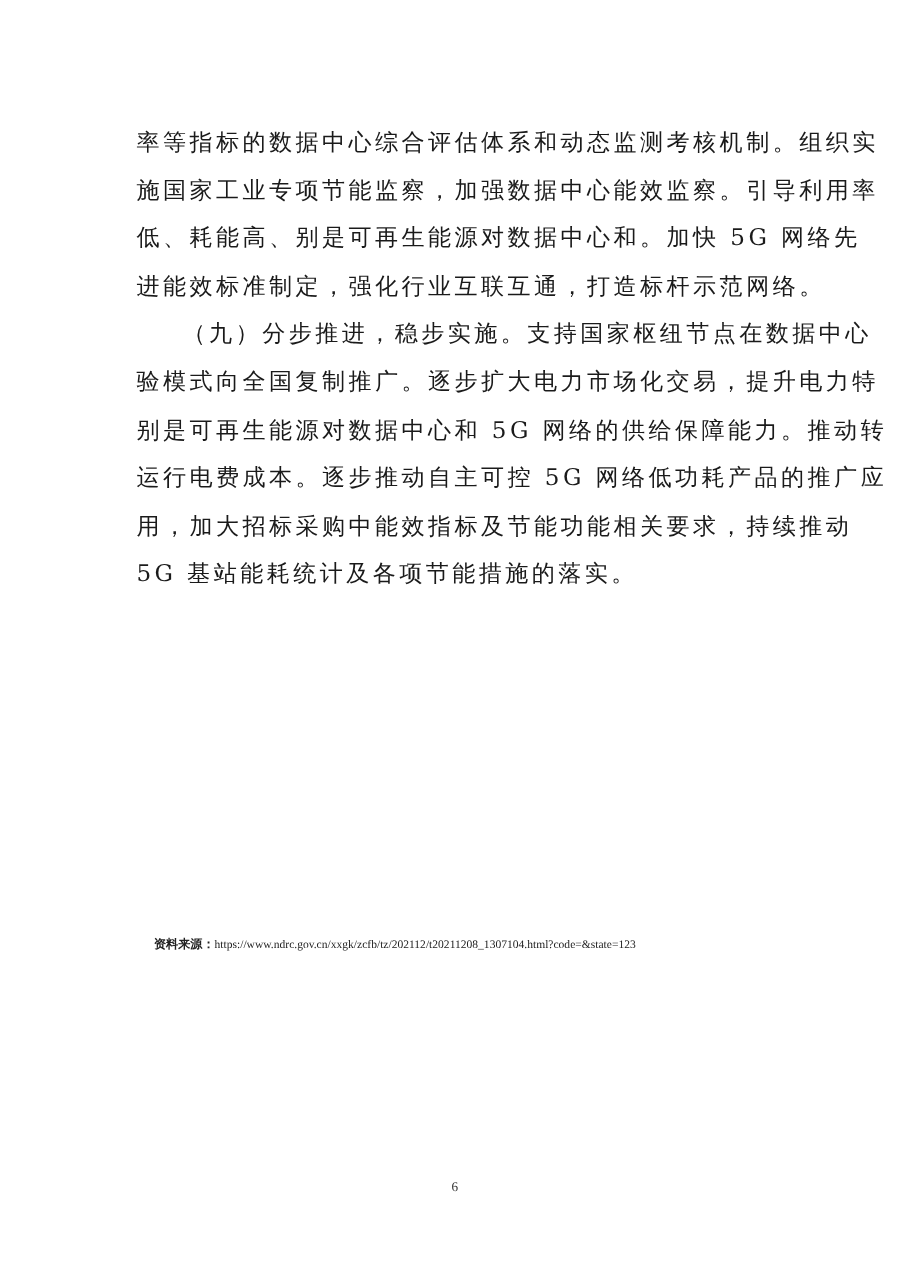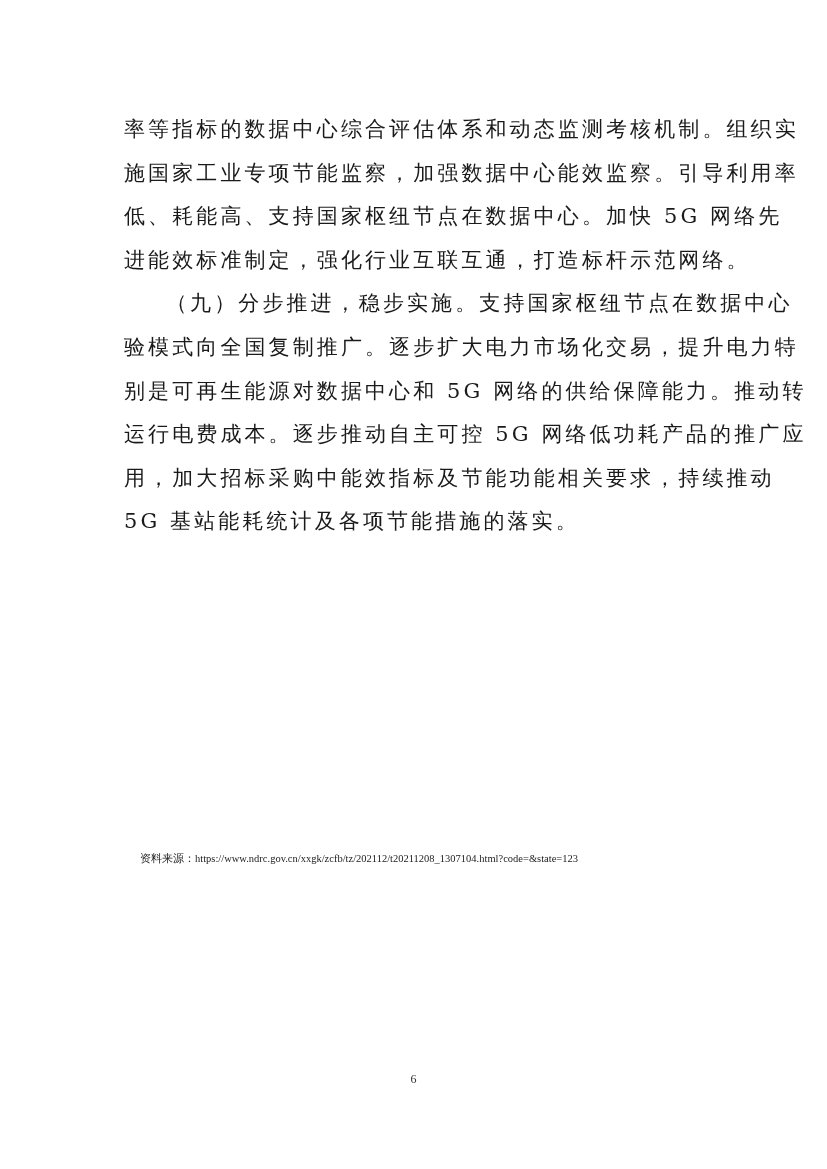--- a/index.html
+++ b/index.html
@@ -7,33 +7,33 @@
          font-family:"DejaVu Serif","Liberation Serif",serif; color:#1a1a1a; }
   .page { position:absolute; left:0; top:0; width:827px; height:956px; }
   .body-text { position:absolute; left:124px; top:108px; width:580px; }
   .line { height:43.6px; line-height:43.6px; font-size:21px; letter-spacing:3.1px;
           white-space:nowrap; text-align:justify; text-align-last:justify; }
   .line.last { text-align-last:left; }
   .line.indent { padding-left:42px; }
   .bold { font-weight:normal; }
   .source { position:absolute; left:140px; top:851px; font-size:10.5px; white-space:nowrap;
             font-family:"Liberation Serif","DejaVu Serif",serif; color:#222; }
-  .source .label { font-family:"DejaVu Sans","Liberation Sans",sans-serif; font-weight:normal; font-size:11px; }
+  .source .label { font-family:"DejaVu Sans","Liberation Sans",sans-serif; font-weight:bold; font-size:11px; }
   .page-number { position:absolute; left:0; width:827px; top:1072px; text-align:center;
                  font-size:12px; font-family:"Liberation Serif","DejaVu Serif",serif; color:#333; }
 </style>
 </head>
 <body>
 
 <div class="page">
   <div class="body-text">
     <div>
       <div class="line">率等指标的数据中心综合评估体系和动态监测考核机制。组织实</div>
       <div class="line">施国家工业专项节能监察，加强数据中心能效监察。引导利用率</div>
-      <div class="line">低、耗能高、支持国家枢纽节点在数据中心。加快 5G 网络先</div>
+      <div class="line">低、耗能高、别是可再生能源对数据中心和。加快 5G 网络先</div>
       <div class="line last">进能效标准制定，强化行业互联互通，打造标杆示范网络。</div>
     </div>
     <div>
       <div class="line indent"><span class="bold">（九）分步推进，稳步实施。</span><span>支持国家枢纽节点在数据中心</span></div>
       <div class="line">验模式向全国复制推广。逐步扩大电力市场化交易，提升电力特</div>
       <div class="line">别是可再生能源对数据中心和 5G 网络的供给保障能力。推动转</div>
       <div class="line">运行电费成本。逐步推动自主可控 5G 网络低功耗产品的推广应</div>
       <div class="line">用，加大招标采购中能效指标及节能功能相关要求，持续推动</div>
       <div class="line last">5G 基站能耗统计及各项节能措施的落实。</div>
     </div>

